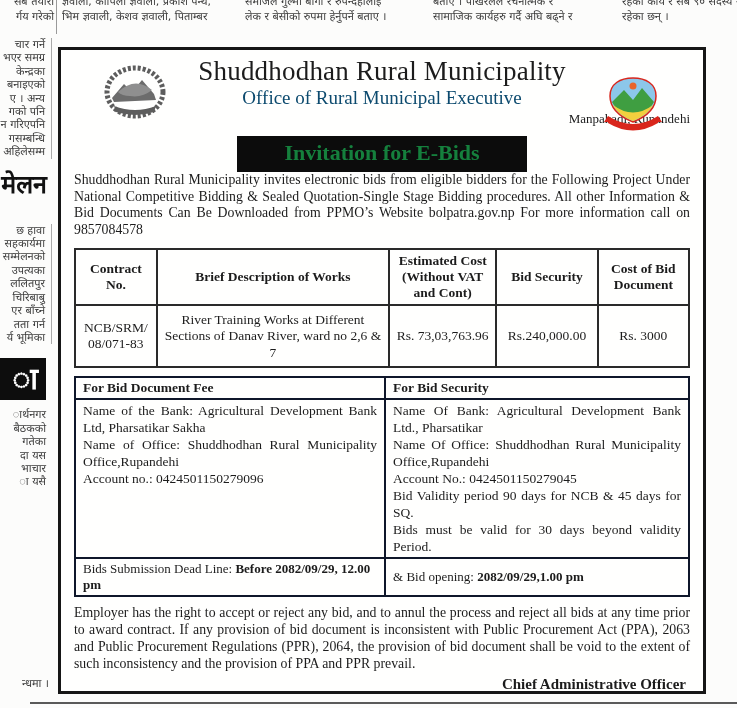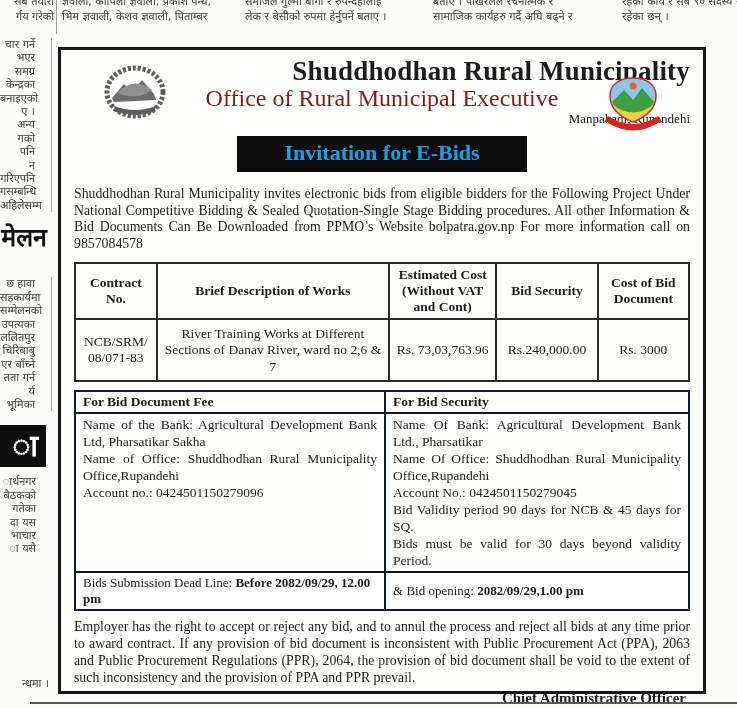--- a/index.html
+++ b/index.html
@@ -22,46 +22,46 @@
   .tc1 { left:62px; width:175px; }
   .tc2 { left:245px; width:180px; }
   .tc3 { left:433px; width:185px; }
   .tc4 { left:622px; width:112px; }
   .v-div { position:absolute; background:#9a9a9a; width:1px; }
   .left-strip {
     position:absolute; top:38px; left:0; width:52px; bottom:0;
     font-family:"DejaVu Sans", sans-serif; font-size:11px; line-height:13.4px;
     color:#3a3a3a; text-align:right; overflow:hidden;
   }
-  .ls-block { padding-right:16px; border-right:1px solid #a9a9a9; }
+  .ls-block { padding-right:6px; border-right:1px solid #a9a9a9; }
   .ls-headline { font-size:25px; font-weight:bold; color:#111; line-height:34px;
     padding-right:5px; margin:9px 0 22px; }
   .ls-inverse {
     margin:14px 0 8px; width:46px; height:42px; background:#0d0d0d; color:#fff;
     font-size:30px; font-weight:bold; text-align:right; line-height:42px;
     padding-right:8px; overflow:hidden;
   }
   .ls-bottom { position:absolute; bottom:18px; right:3px; text-align:right; }
   
   .ad {
     position:absolute; left:58px; top:47px; width:648px; height:647px;
     border:3px solid #161616; background:#fffffe; padding:6px 13px 0;
   }
   .ad-header { position:relative; text-align:center; }
   .logo-left  { position:absolute; left:28px; top:6px;  width:66px; height:64px; }
   .logo-right { position:absolute; right:24px; top:20px; width:66px; height:66px; }
-  .org-name { font-size:27px; font-weight:bold; letter-spacing:0.2px; line-height:30px;text-align:right; }
-  .office   { font-size:24px; line-height:24px; color:#7f1d1d; }
+  .org-name { font-size:27px; font-weight:normal; letter-spacing:0.2px; line-height:30px; }
+  .office   { font-size:19px; line-height:24px; color:#0c4a6e; }
   .location { font-size:13px; line-height:17px;text-align:right; }
   .banner {
-    margin:9px auto 0; width:290px; background:#0c0c0c; color:#0ea5e9;
+    margin:9px auto 0; width:290px; background:#0c0c0c; color:#15803d;
     text-align:center; font-size:22px; font-weight:bold; padding:4px 0 6px;
   }
   .pub-date { margin-top:13px; text-align:center; font-weight:bold; font-size:13.5px; }
-  .intro { margin-top:14px; font-size:13.8px; line-height:16.6px; text-align:justify; }
+  .intro { margin-top:0; font-size:13.8px; line-height:16.6px; text-align:justify; }
   table { border-collapse:collapse; width:100%; }
   .main-table { margin-top:10px; }
   .main-table th, .main-table td {
     border:2px solid #2a2a2a; font-size:13.5px; text-align:center; padding:3px 4px;
   }
   .main-table th { font-weight:bold; line-height:16px; height:48px; }
   .main-table td { height:62px; line-height:16.5px; }
   .fee-table { margin-top:8px; }
   .fee-table td { border:2px solid #0f172a; font-size:13.5px; padding:2px 7px; }
   .fee-head td { font-weight:bold; height:22px; }

